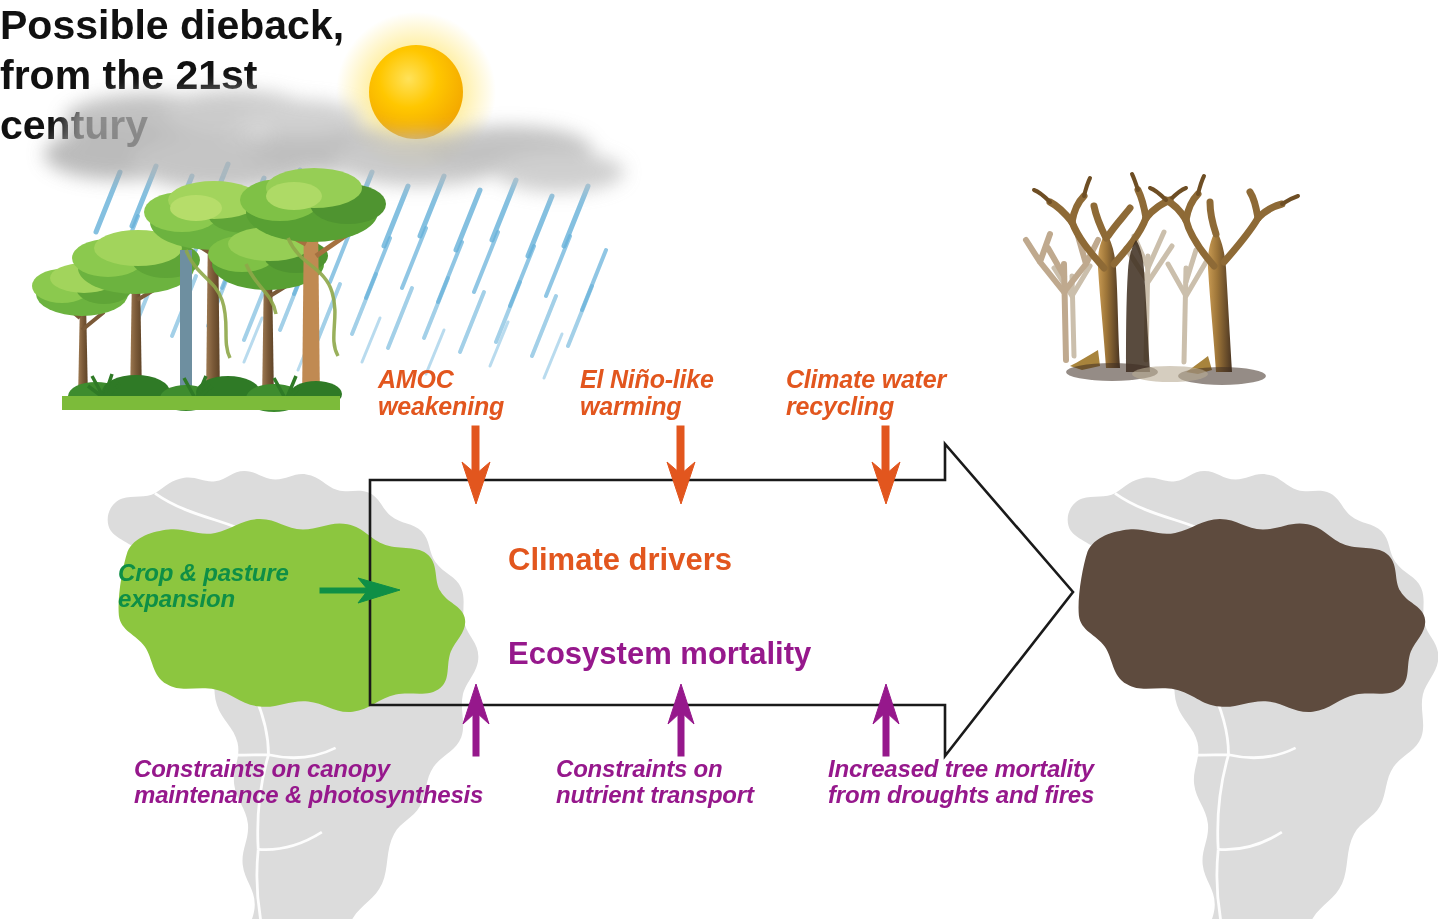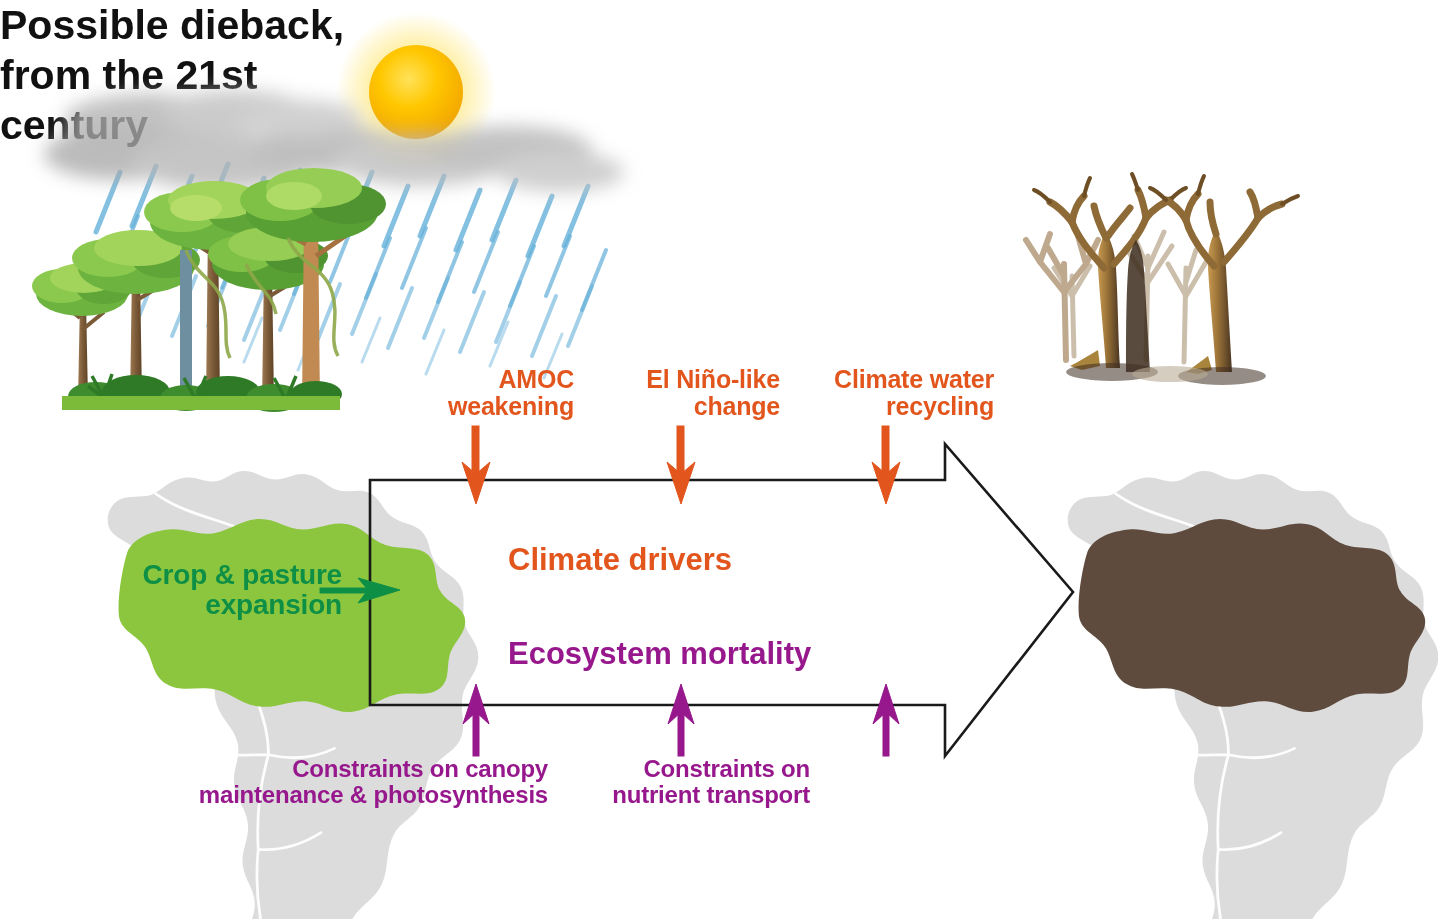--- a/index.html
+++ b/index.html
@@ -3,34 +3,34 @@
 <meta charset="utf-8">
 <title>Amazon Dieback Diagram</title>
 <style>
   html,body{margin:0;padding:0;background:#ffffff;}
   body{width:1438px;height:919px;overflow:hidden;
        font-family:"Liberation Sans","DejaVu Sans",sans-serif;}
   #stage{position:relative;width:1438px;height:919px;background:#ffffff;overflow:hidden;}
   .svg-layer{position:absolute;left:0;top:0;}
 
   
-  .lbl{position:absolute;font-weight:bold;text-align:right;line-height:1.08;
-       white-space:pre-line;letter-spacing:-0.2px;}
+  .lbl{position:absolute;font-weight:bold;text-align:left;line-height:1.08;
+       white-space:pre-line;letter-spacing:-0.2px;font-style:italic;}
   .lbl-orange{color:#E2561E;}
   .lbl-green{color:#0E8F46;}
   .lbl-purple{color:#96188C;}
 
   #title-dieback{left:1012px;top:92px;width:400px;text-align:left;
        font-size:41px;line-height:1.22;color:#111111;font-weight:bold;}
 
   #label-amoc       {left:378px;  top:366px; width:196px; font-size:25px;}
   #label-elnino     {left:580px;  top:366px; width:200px; font-size:25px;}
   #label-recycling  {left:786px;  top:366px; width:208px; font-size:25px;}
 
-  #label-crop       {left:118px;  top:560px; width:224px; font-size:28px;}
+  #label-crop       {left:118px;  top:560px; width:224px; font-size:24px;}
 
   #label-canopy     {left:134px;  top:756px; width:414px; font-size:24px;}
   #label-nutrient   {left:556px;  top:756px; width:254px; font-size:24px;}
   #label-mortality  {left:828px;  top:756px; width:324px; font-size:24px;}
 
   
   .cat{position:absolute;font-weight:bold;font-size:31px;white-space:nowrap;left:508px;}
   #cat-climate  {top:508px;  color:#E2561E;margin-top:34px;}
   #cat-landuse  {top:572px;  color:#0E8F46;}
   #cat-ecosystem{top:636px;  color:#96188C;}
@@ -451,28 +451,30 @@
       <path d="M358,578 L400,590 L358,603 L368,590 Z"></path>
     </g>
   </svg>
 
   <div id="title-dieback">Possible dieback,
 from the 21st century</div>
 
   <div class="lbl lbl-orange" id="label-amoc">AMOC
 weakening</div>
   <div class="lbl lbl-orange" id="label-elnino">El Niño-like
-change</div>
+warming</div>
   <div class="lbl lbl-orange" id="label-recycling">Climate water
 recycling</div>
 
   <div class="lbl lbl-green" id="label-crop">Crop &amp; pasture
 expansion</div>
 
   <div class="lbl lbl-purple" id="label-canopy">Constraints on canopy
 maintenance &amp; photosynthesis</div>
   <div class="lbl lbl-purple" id="label-nutrient">Constraints on
 nutrient transport</div>
+  <div class="lbl lbl-purple" id="label-mortality">Increased tree mortality
+from droughts and fires</div>
 
   <div class="cat" id="cat-climate">Climate drivers</div>
   <div class="cat" id="cat-ecosystem">Ecosystem mortality</div>
 
 </div>
 
 </body></html>

